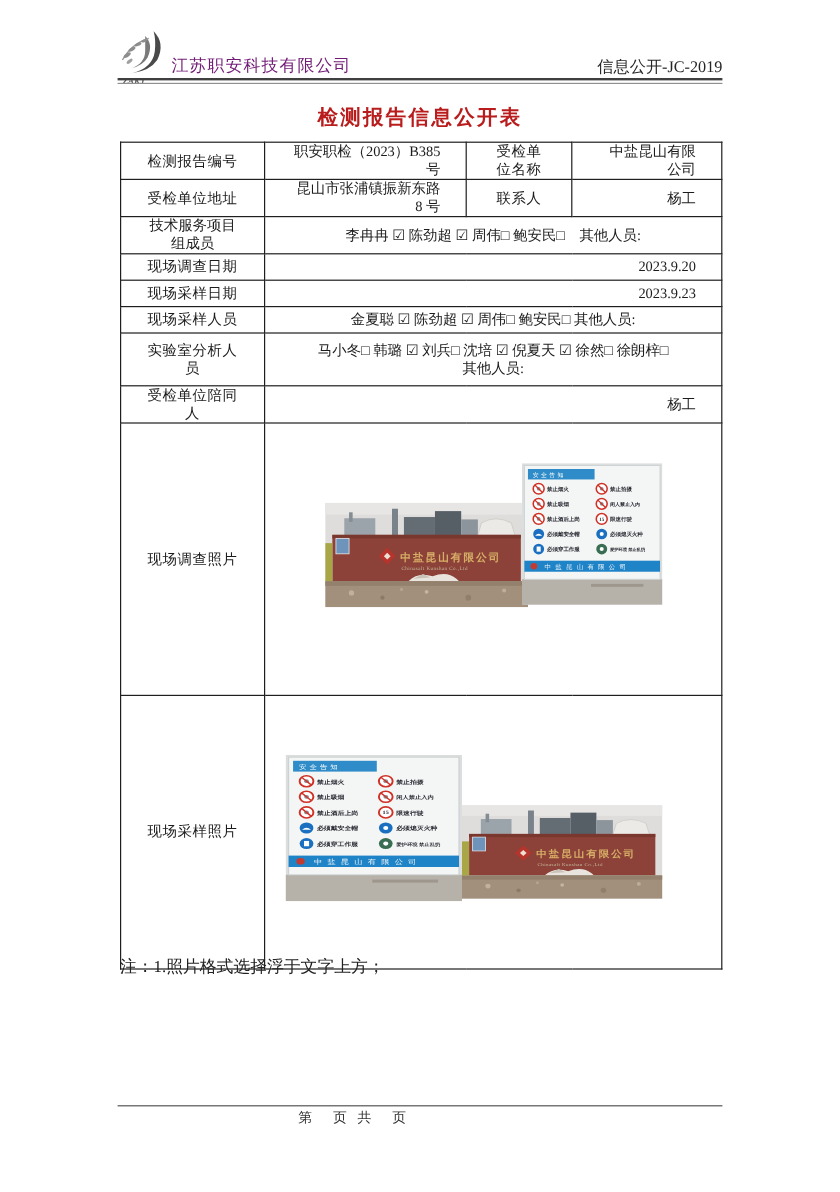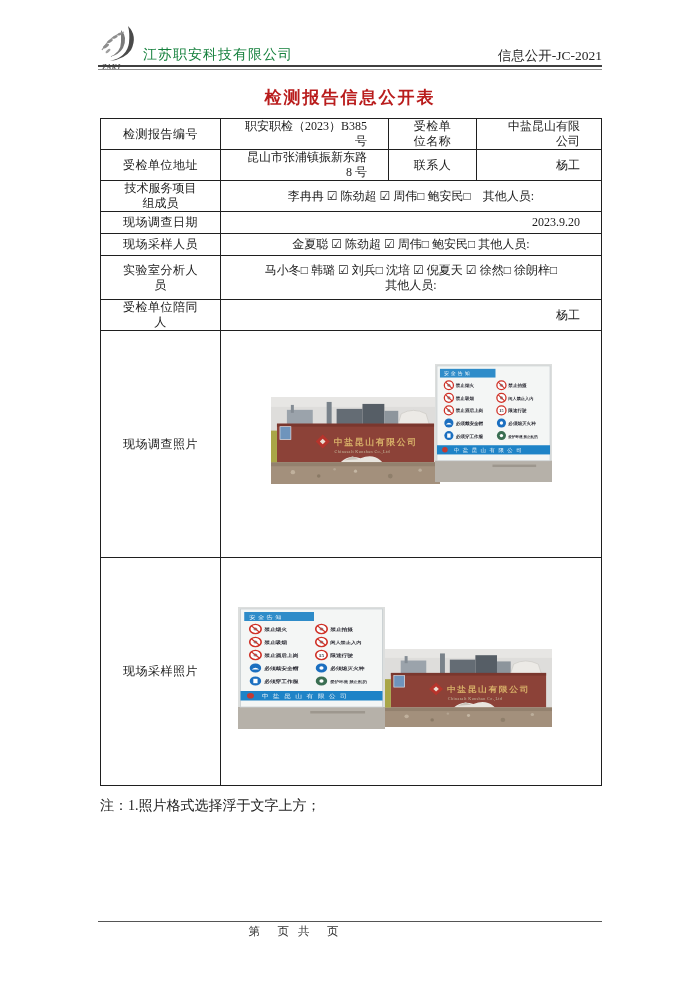--- a/index.html
+++ b/index.html
@@ -2,21 +2,21 @@
 <html><head>
 <meta charset="utf-8">
 <style>
   html,body{margin:0;padding:0;background:#ffffff;}
   .page{
     position:relative;width:700px;height:993px;background:#ffffff;overflow:hidden;
     font-family:"Liberation Serif","DejaVu Serif",serif;color:#1c1c1c;
   }
   
   .logo{position:absolute;left:98px;top:24px;width:48px;height:50px;}
-  .company-name{position:absolute;left:143px;top:46px;font-size:14px;color:#15803d;letter-spacing:1px;}
+  .company-name{position:absolute;left:143px;top:46px;font-size:14px;color:#701a75;letter-spacing:1px;}
   .doc-code{position:absolute;top:47px;right:98px;font-size:13.5px;color:#262626;}
   .header-rule{position:absolute;left:98px;top:65px;width:504px;height:2px;
     border-top:2px solid #3f3f3f;border-bottom:1px solid #909090;}
   
   .doc-title{position:absolute;left:0;top:86px;width:700px;text-align:center;
     font-size:17px;font-weight:bold;letter-spacing:2px;color:#b91c1c;}
   
   table.form{position:absolute;left:100px;top:118px;width:501px;border-collapse:collapse;table-layout:fixed;}
   table.form td{border:1px solid #1f1f1f;font-size:12px;line-height:1.25;
     vertical-align:middle;padding:0 21px;overflow:hidden;}
@@ -49,21 +49,21 @@
       <path d="M4,26 Q12,12 26,8" stroke="#9a9a9a" stroke-width="1.2" fill="none"></path>
       <ellipse cx="8" cy="22" rx="3.4" ry="1.5" transform="rotate(-35 8 22)" fill="#8d8d8d"></ellipse>
       <ellipse cx="12" cy="17" rx="3.2" ry="1.4" transform="rotate(-30 12 17)" fill="#8d8d8d"></ellipse>
       <ellipse cx="17" cy="13" rx="3.0" ry="1.3" transform="rotate(-25 17 13)" fill="#8d8d8d"></ellipse>
       <ellipse cx="22" cy="10" rx="2.6" ry="1.2" transform="rotate(-20 22 10)" fill="#8d8d8d"></ellipse>
       <ellipse cx="10" cy="27" rx="3.0" ry="1.3" transform="rotate(-40 10 27)" fill="#a0a0a0"></ellipse>
     </g>
     <text x="4" y="46" font-size="7.5" font-style="italic" font-weight="bold" fill="#5c5c5c">ZAKJ</text>
   </svg>
   <div class="company-name">江苏职安科技有限公司</div>
-  <div class="doc-code">信息公开-JC-2021</div>
+  <div class="doc-code">信息公开-JC-2019</div>
   <div class="header-rule"></div>
 
   <div class="doc-title">检测报告信息公开表</div>
 
   <table class="form">
     <colgroup>
         <col style="width:120px">
         <col style="width:168px">
         <col style="width:88px">
         <col style="width:125px">
@@ -81,20 +81,24 @@
       <td class="lbl">联系人</td>
       <td class="val-c">杨工</td>
     </tr>
     <tr class="r">
       <td class="lbl tight">技术服务项目组成员</td>
       <td class="val-l" colspan="3">李冉冉 ☑ 陈劲超 ☑ 周伟□ 鲍安民□　其他人员:</td>
     </tr>
     <tr class="r">
       <td class="lbl">现场调查日期</td>
       <td class="val-c" colspan="3">2023.9.20</td>
+    </tr>
+    <tr class="r">
+      <td class="lbl">现场采样日期</td>
+      <td class="val-c" colspan="3">2023.9.23</td>
     </tr>
     <tr class="r">
       <td class="lbl">现场采样人员</td>
       <td class="val-l" colspan="3">金夏聪 ☑ 陈劲超 ☑ 周伟□ 鲍安民□ 其他人员:</td>
     </tr>
     <tr class="r2">
       <td class="lbl">实验室分析人员</td>
       <td class="val-l" colspan="3">
         <div>马小冬□ 韩璐 ☑ 刘兵□ 沈培 ☑ 倪夏天 ☑ 徐然□ 徐朗梓□</div>
         <div>其他人员:</div>

